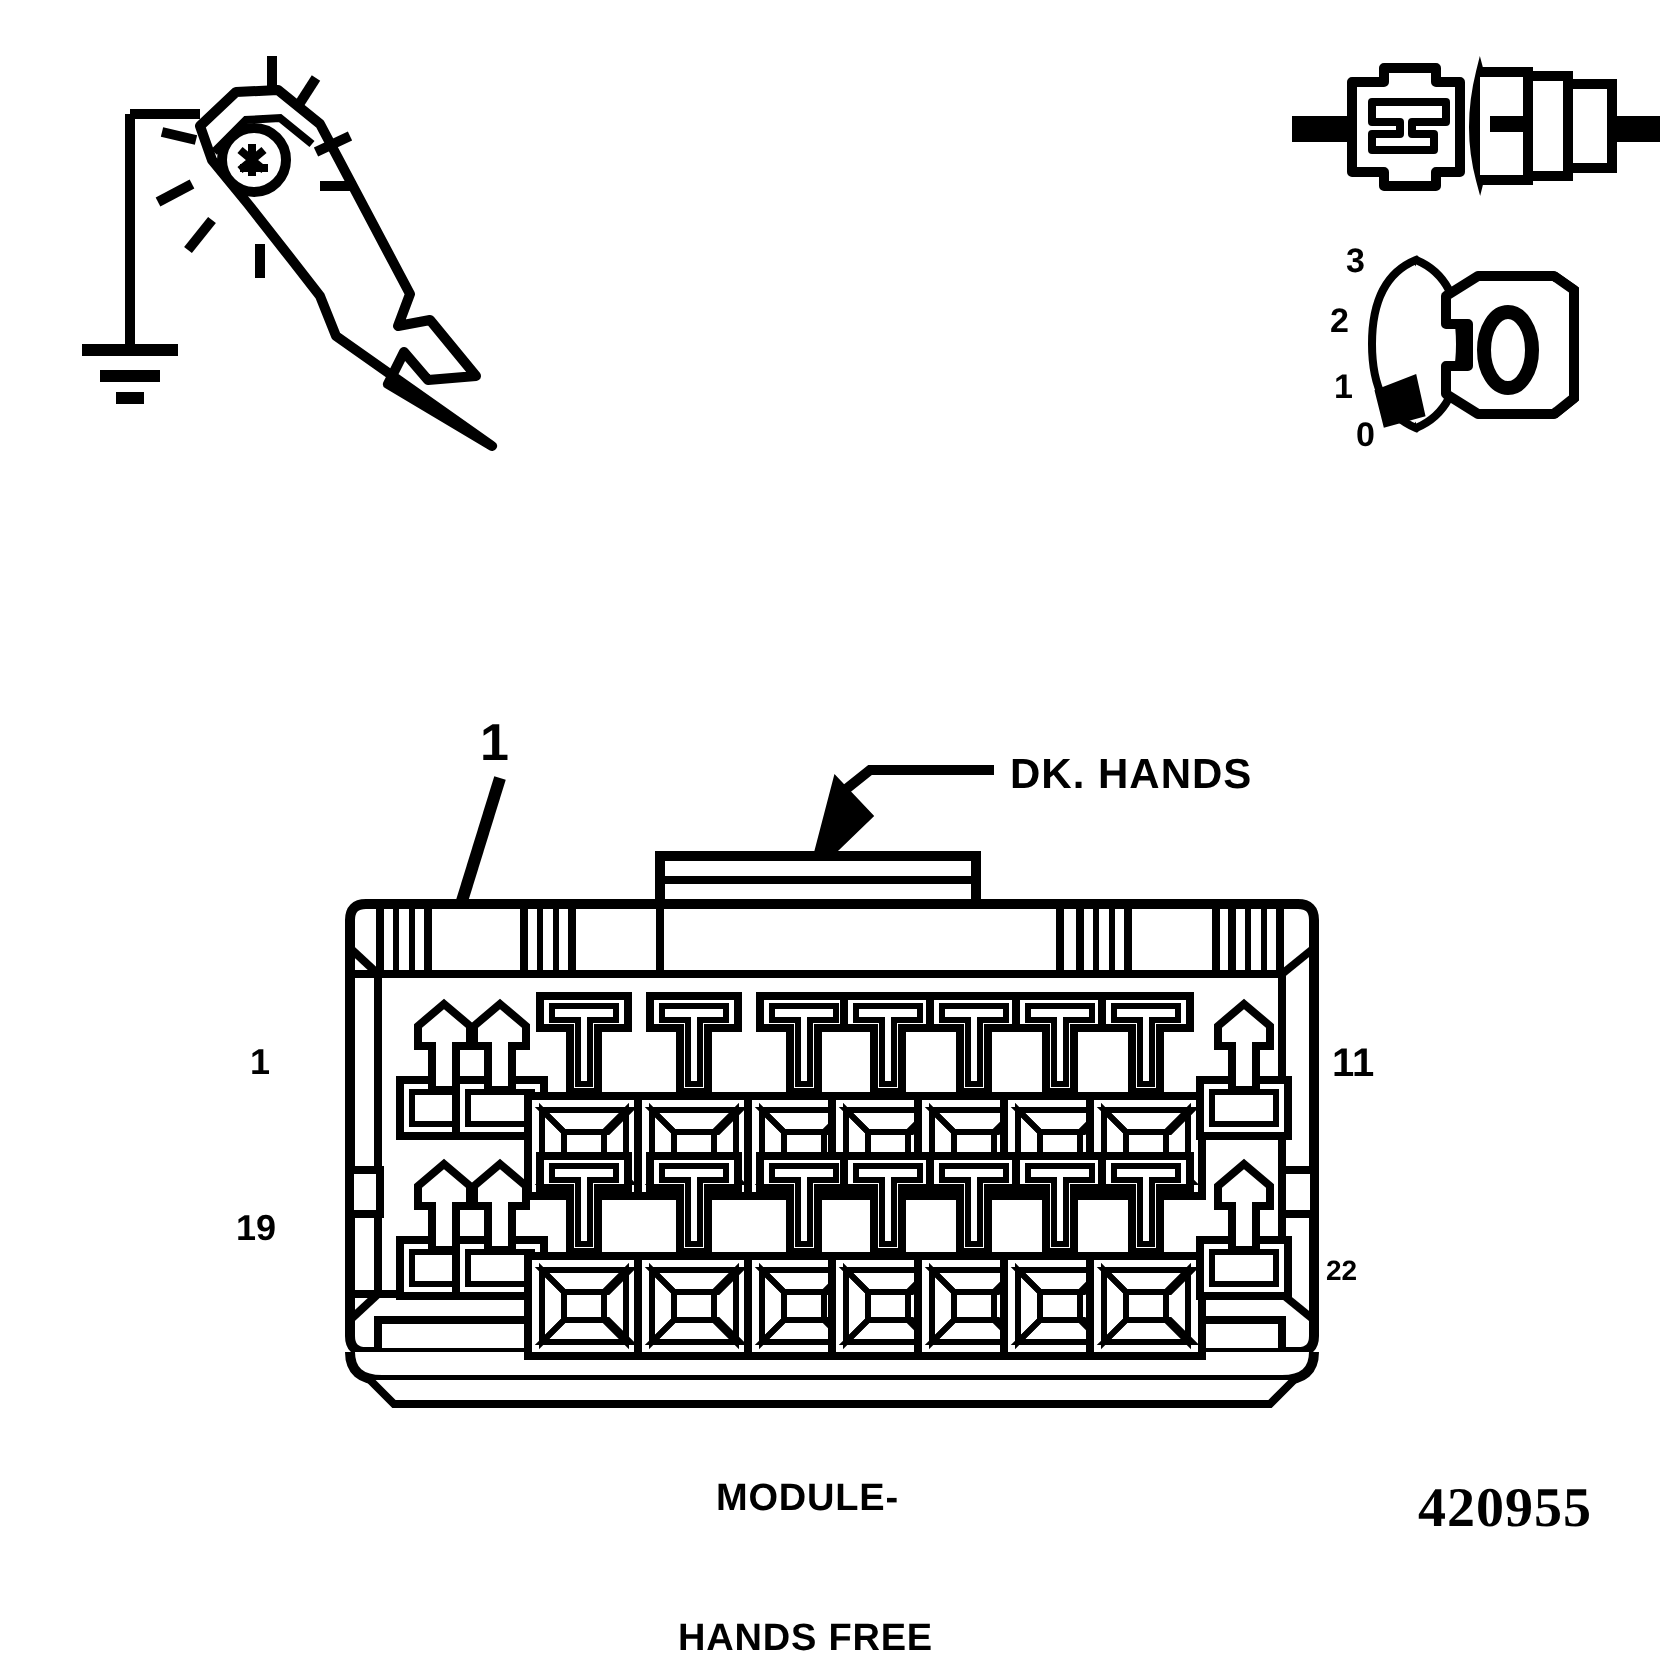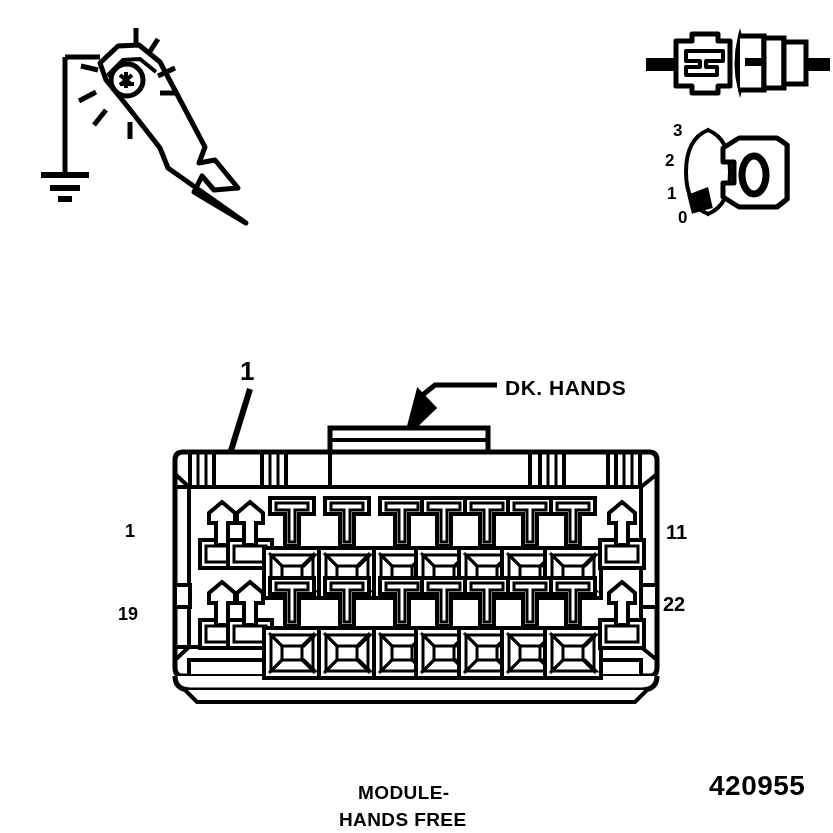--- a/index.html
+++ b/index.html
@@ -32,28 +32,28 @@
     font-weight: bold;
     color: #000000;
     white-space: nowrap;
     line-height: 1;
   }
   #label-dk-gray { left: 505px; top: 377px; font-size: 21px; letter-spacing: 0.5px; }
   #label-callout-1 { left: 240px; top: 358px; font-size: 26px; }
   #label-pin-1  { left: 125px; top: 522px; font-size: 18px; }
   #label-pin-12 { left: 118px; top: 605px; font-size: 18px; }
   #label-pin-11 { left: 666px; top: 522px; font-size: 20px; }
-  #label-pin-22 { left: 663px; top: 594px; font-size: 20px; }
+  #label-pin-22 { left: 663px; top: 628px; font-size: 14px; }
   #label-key-3 { left: 673px; top: 122px; font-size: 17px; }
   #label-key-2 { left: 665px; top: 152px; font-size: 17px; }
   #label-key-1 { left: 667px; top: 185px; font-size: 17px; }
   #label-key-0 { left: 678px; top: 209px; font-size: 17px; }
-  #caption-line1 { left: 358px; top: 740px; font-size: 19px; letter-spacing: 0.4px; margin-top: 43px; }
+  #caption-line1 { left: 358px; top: 740px; font-size: 19px; letter-spacing: 0.4px; }
   #caption-line2 { left: 339px; top: 810px; font-size: 19px; letter-spacing: 0.4px; }
-  #part-number { left: 709px; top: 772px; font-size: 28px; letter-spacing: 0.5px; }
+  #part-number { left: 709px; top: 741px; font-size: 28px; letter-spacing: 0.5px; font-family: Liberation Serif, serif; }
 </style>
 </head>
 <body>
 
 <div id="stage">
 
   <svg class="layer" viewBox="0 0 833 833">
     <defs>
       <g id="cav-large">
 

